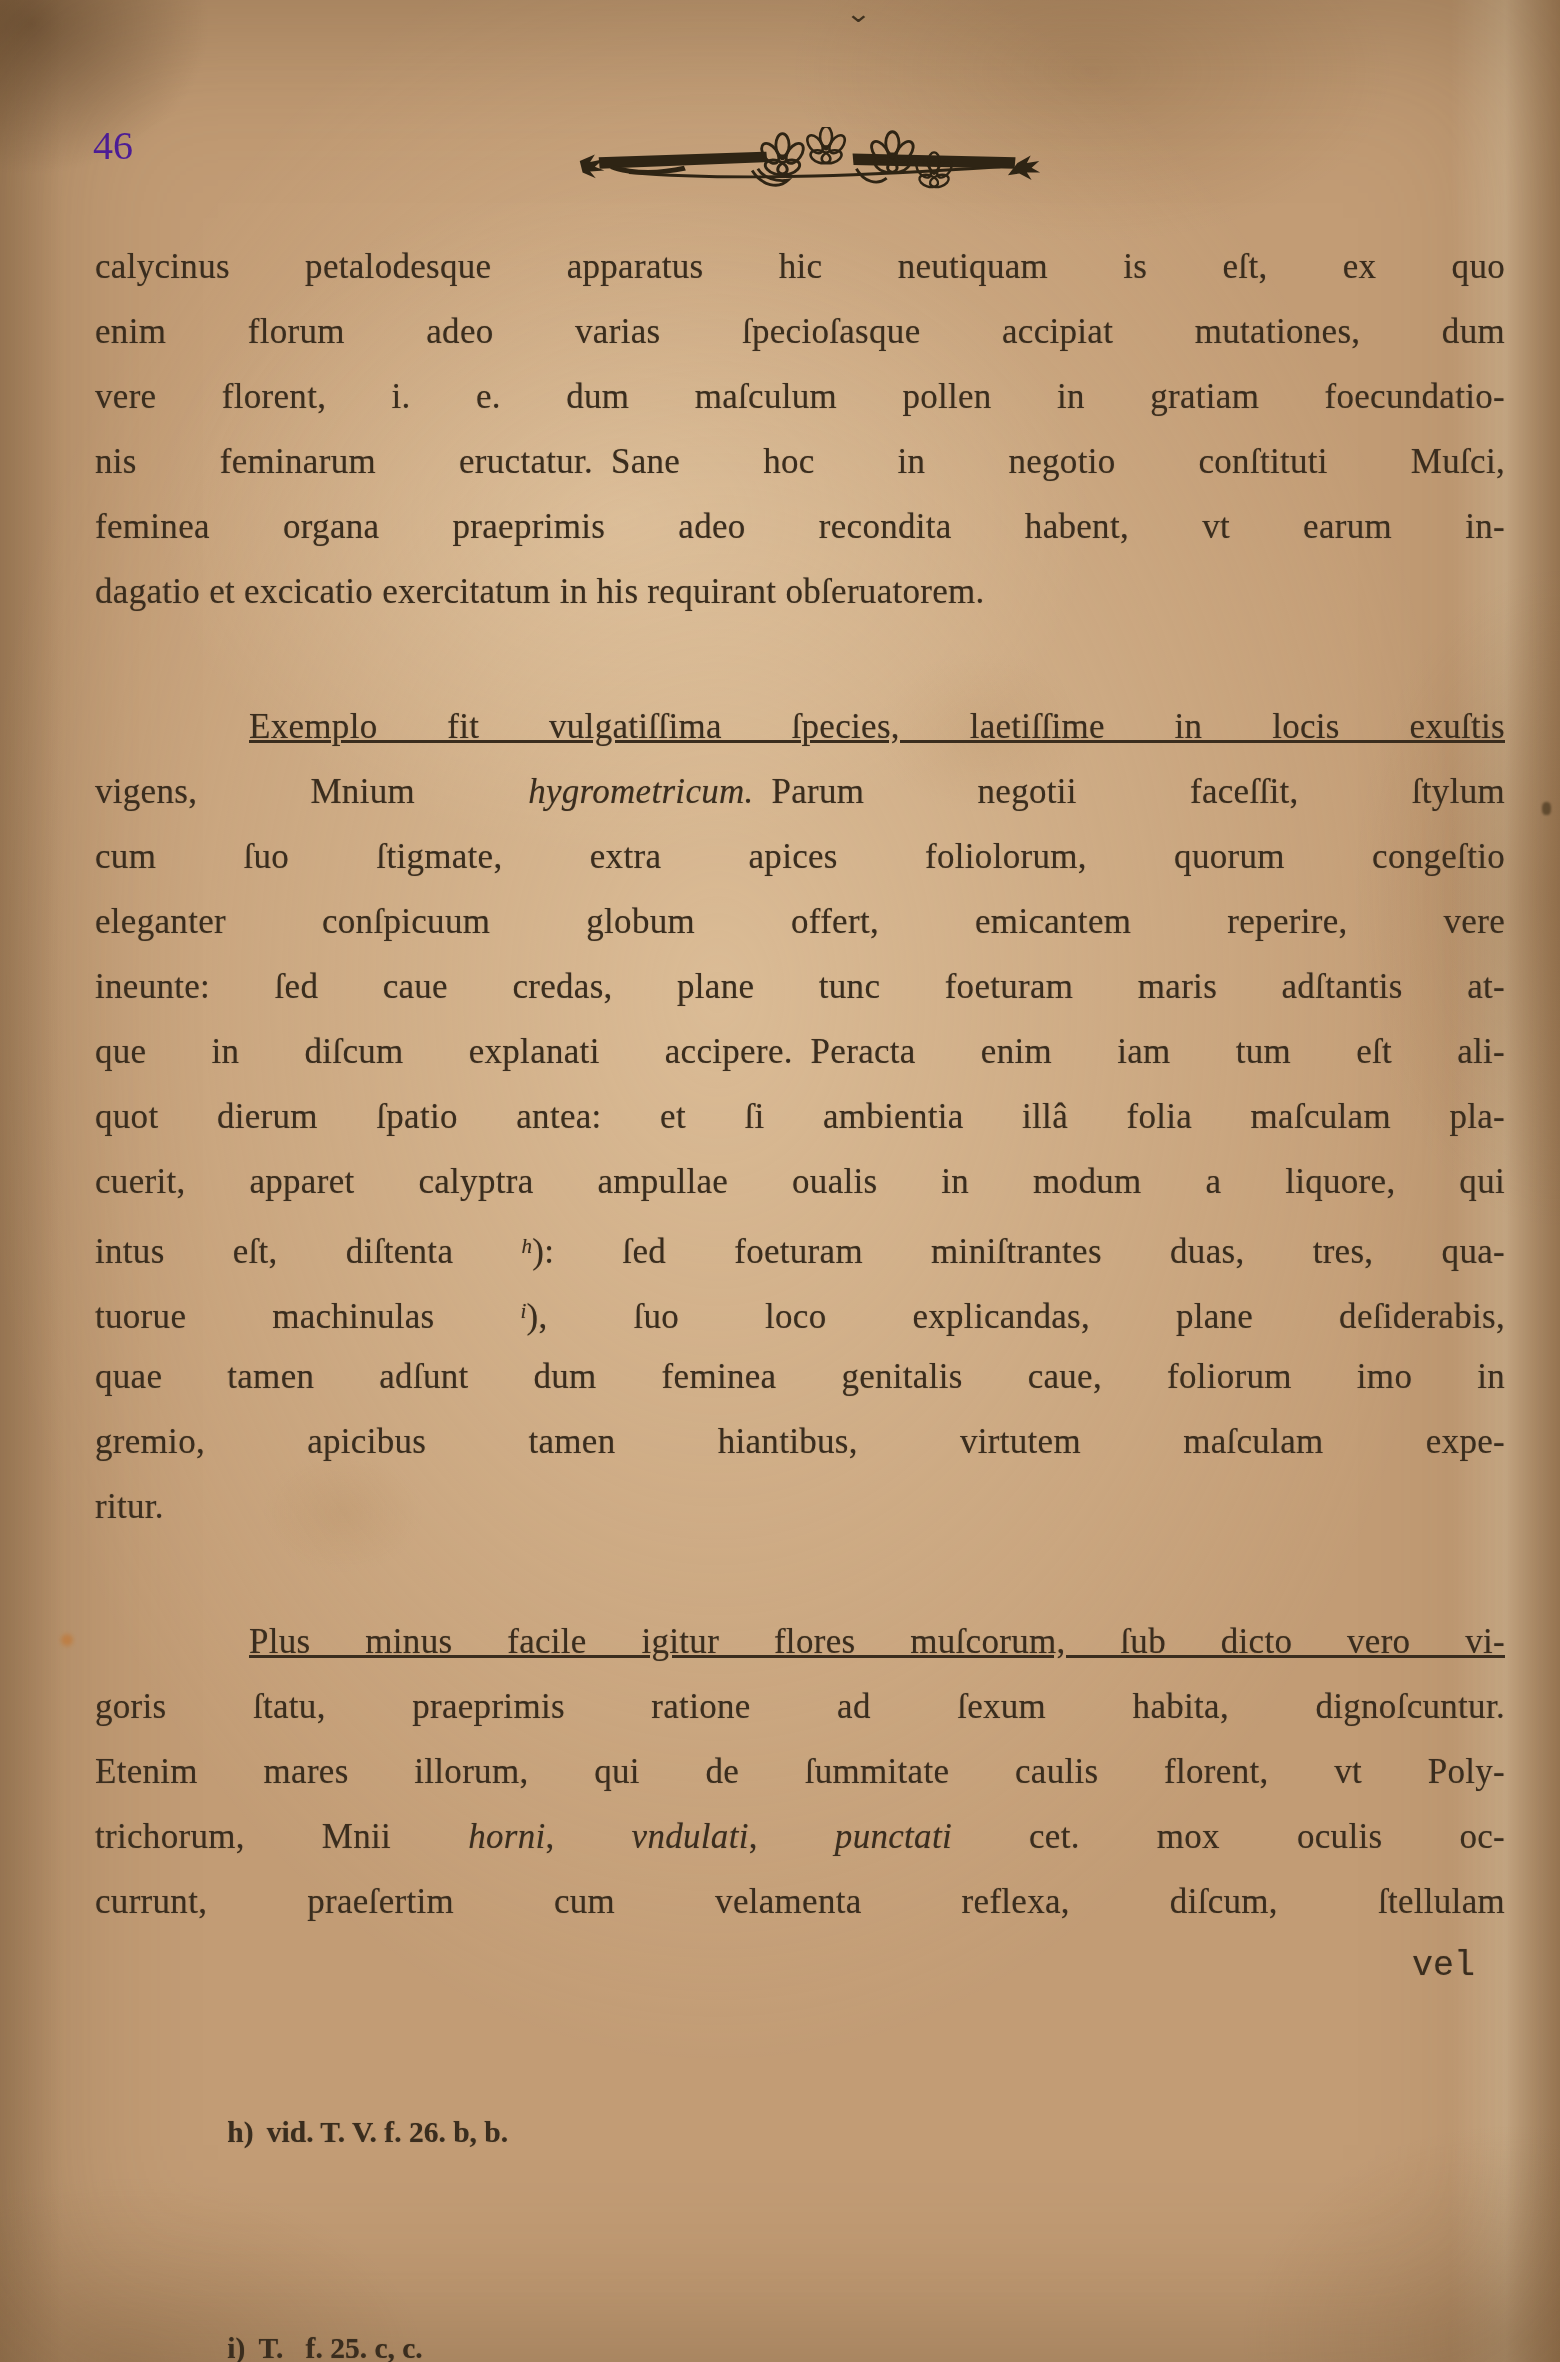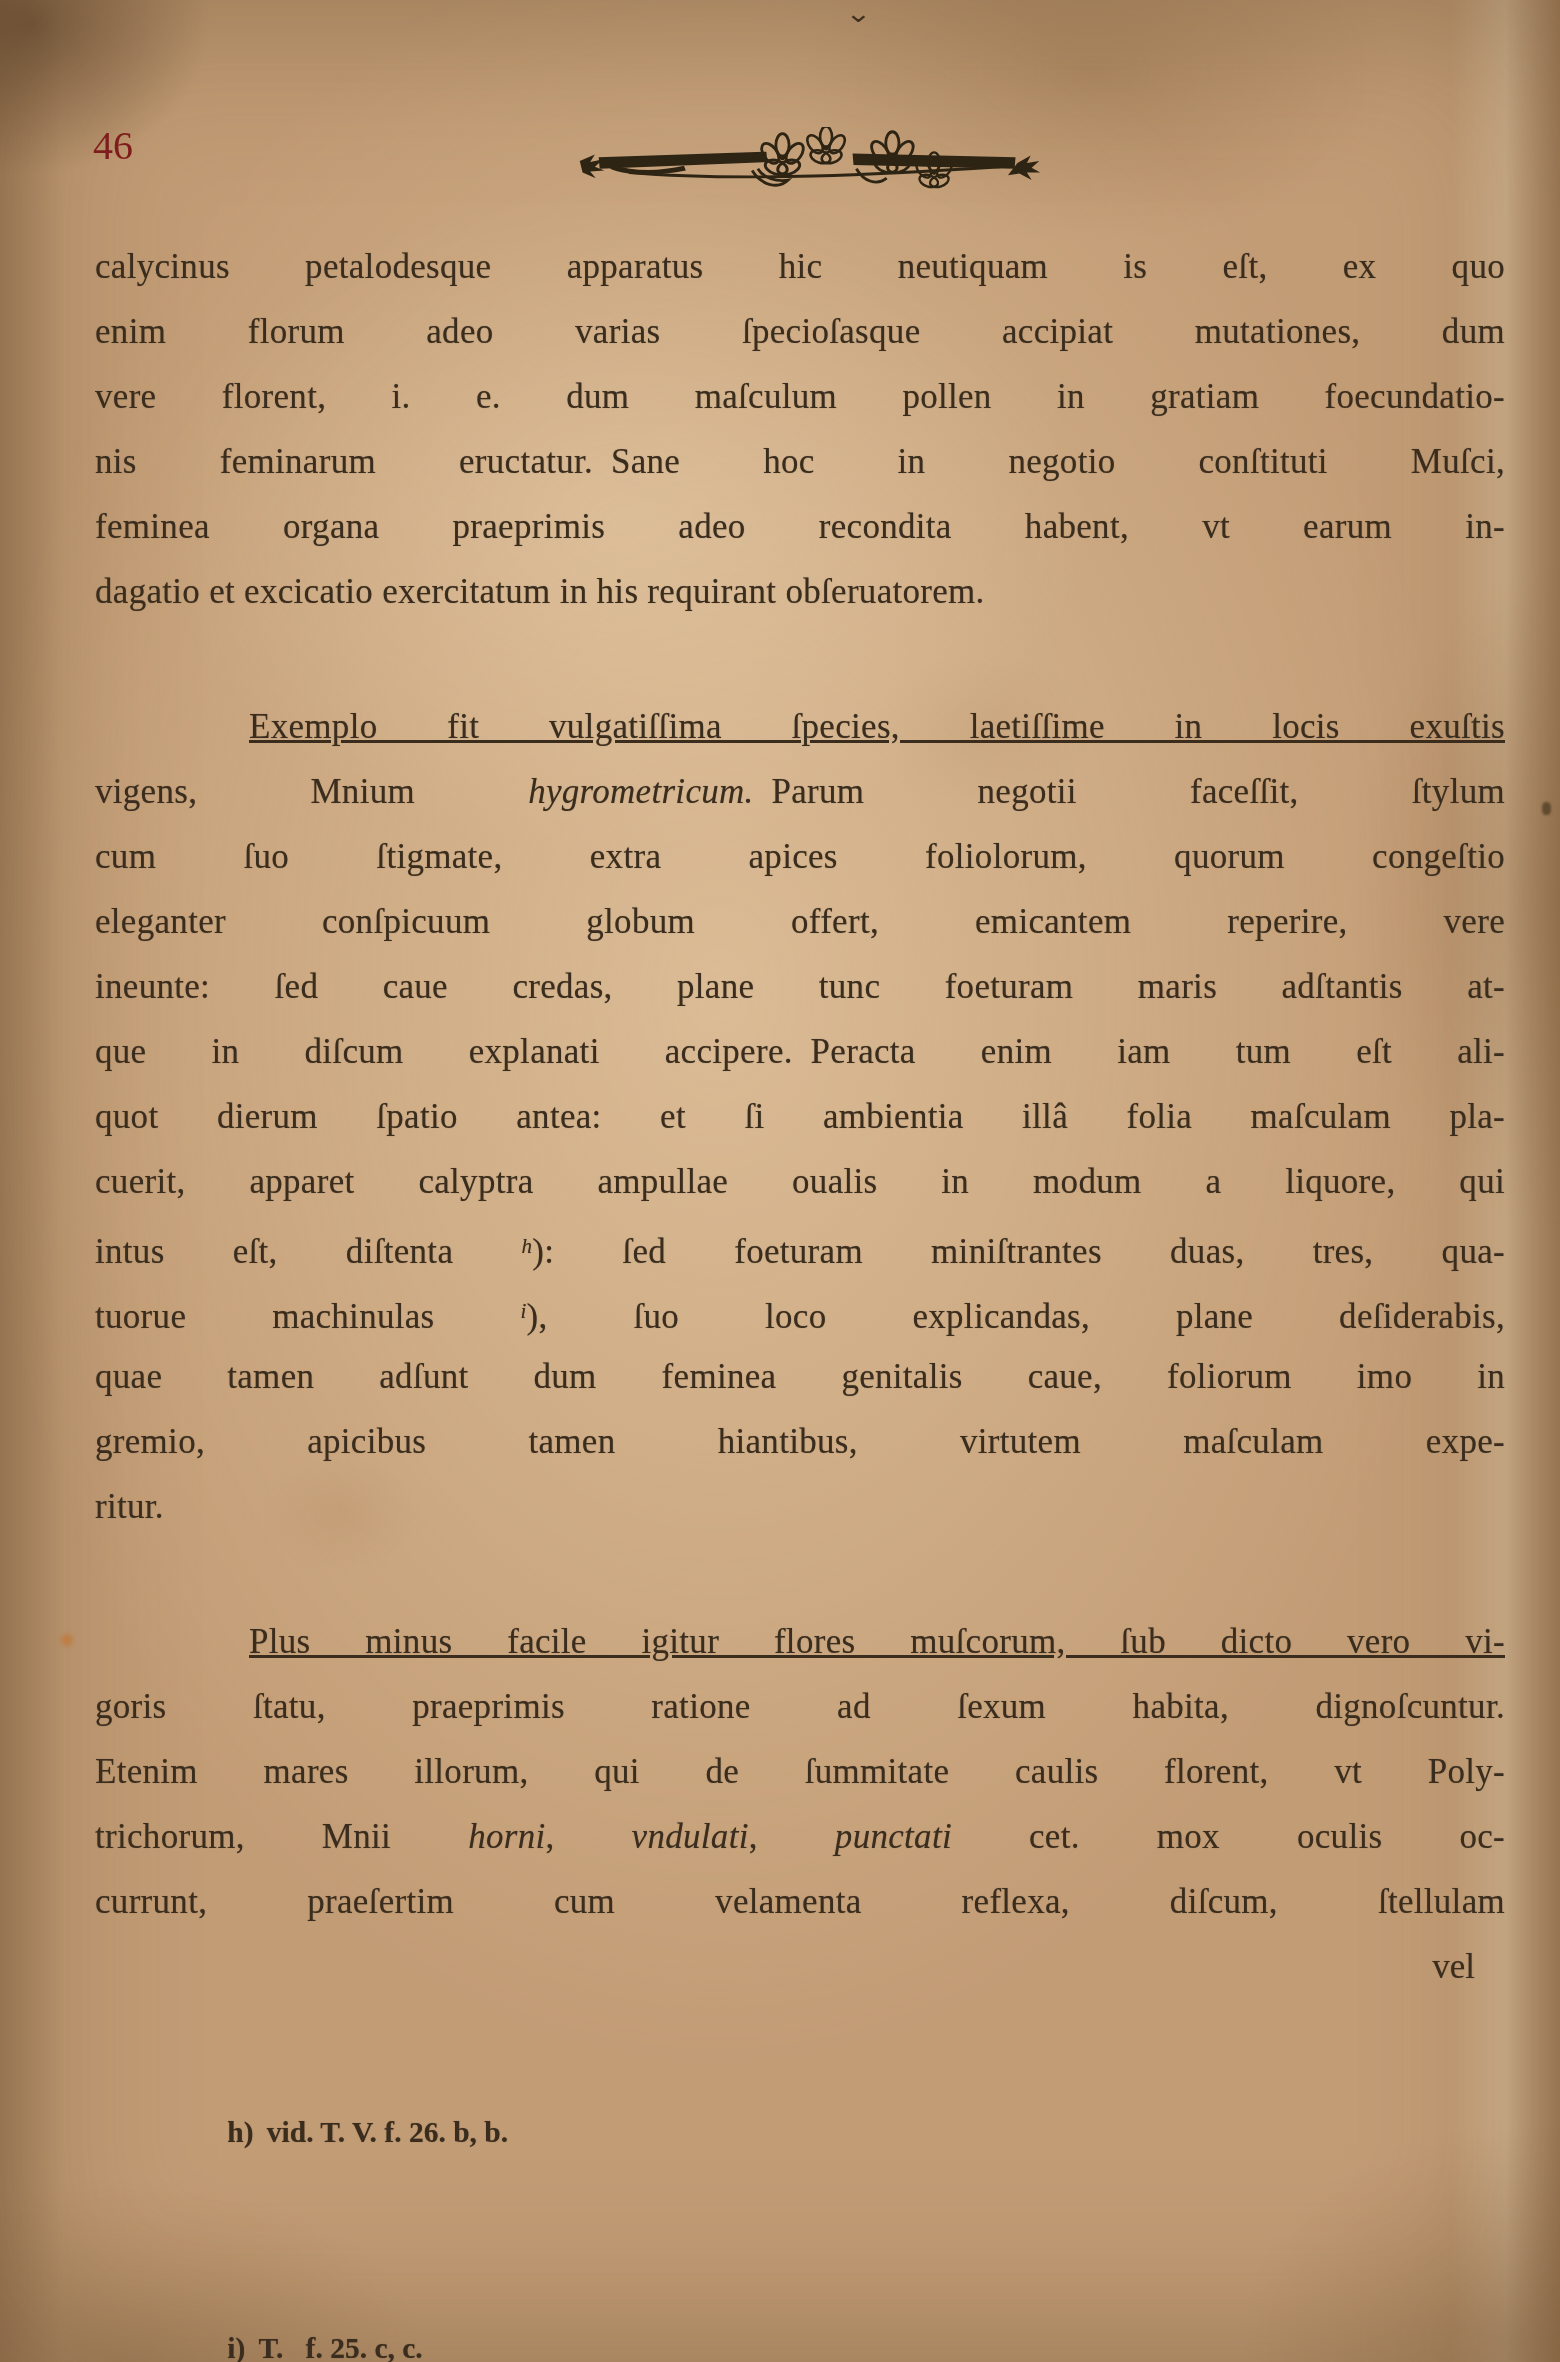--- a/index.html
+++ b/index.html
@@ -20,21 +20,21 @@
       radial-gradient(ellipse 152px 114px at 63% 31%, rgba(150,105,60,0.18), rgba(150,105,60,0) 70%),
       radial-gradient(ellipse 114px 86px at 22% 64%, rgba(150,105,60,0.16), rgba(150,105,60,0) 70%),
       linear-gradient(to right, rgba(105,75,45,0.28) 0%, rgba(105,75,45,0) 4%, rgba(105,75,45,0) 93%, rgba(236,216,183,0.40) 96.5%, rgba(120,88,55,0.35) 100%);
   }
   .vignette {
     position: absolute; inset: 0; pointer-events: none;
     box-shadow: inset 0 0 162px 24px rgba(88,60,32,0.38);
   }
   .page-number {
     position: absolute; left: 93px; top: 122px;
-    font-size: 40px; color: #7f1d1d;
+    font-size: 40px; color: #4c1d95;
   }
   .ornament {
     position: absolute; left: 571px; top: 127px;
     width: 476px; height: 72px;
   }
   .text-block {
     position: absolute; left: 95px; top: 234px; width: 1410px;
     color: #3a2d1e;
   }
   .para + .para { margin-top: 70px; }
@@ -48,20 +48,21 @@
     text-shadow: 0 0 1px rgba(54,42,27,0.45);
   }
   .line.noj { text-align-last: left; }
   .line.indent { text-indent: 154px; text-decoration: underline; }
   .it { font-style: italic; }
   .sup { font-style: italic; font-size: 0.60em; vertical-align: 0.48em; }
   .catchword-line {
     font-size: 35px; line-height: 65px; height: 65px;
     text-align: right; padding-right: 30px;
     text-shadow: 0 0 1px rgba(54,42,27,0.45);
+    font-family: Liberation Mono, monospace;
   }
   .footnotes { margin-top: 25px; padding-left: 88px; }
   .footnote {
     font-size: 29.5px; line-height: 72px;
     white-space: pre-wrap;
     text-shadow: 0 0 1px rgba(54,42,27,0.45);
     font-weight: bold;
   }
   .fn-label { margin-right: 13.3px; }
   .stray-caret {

